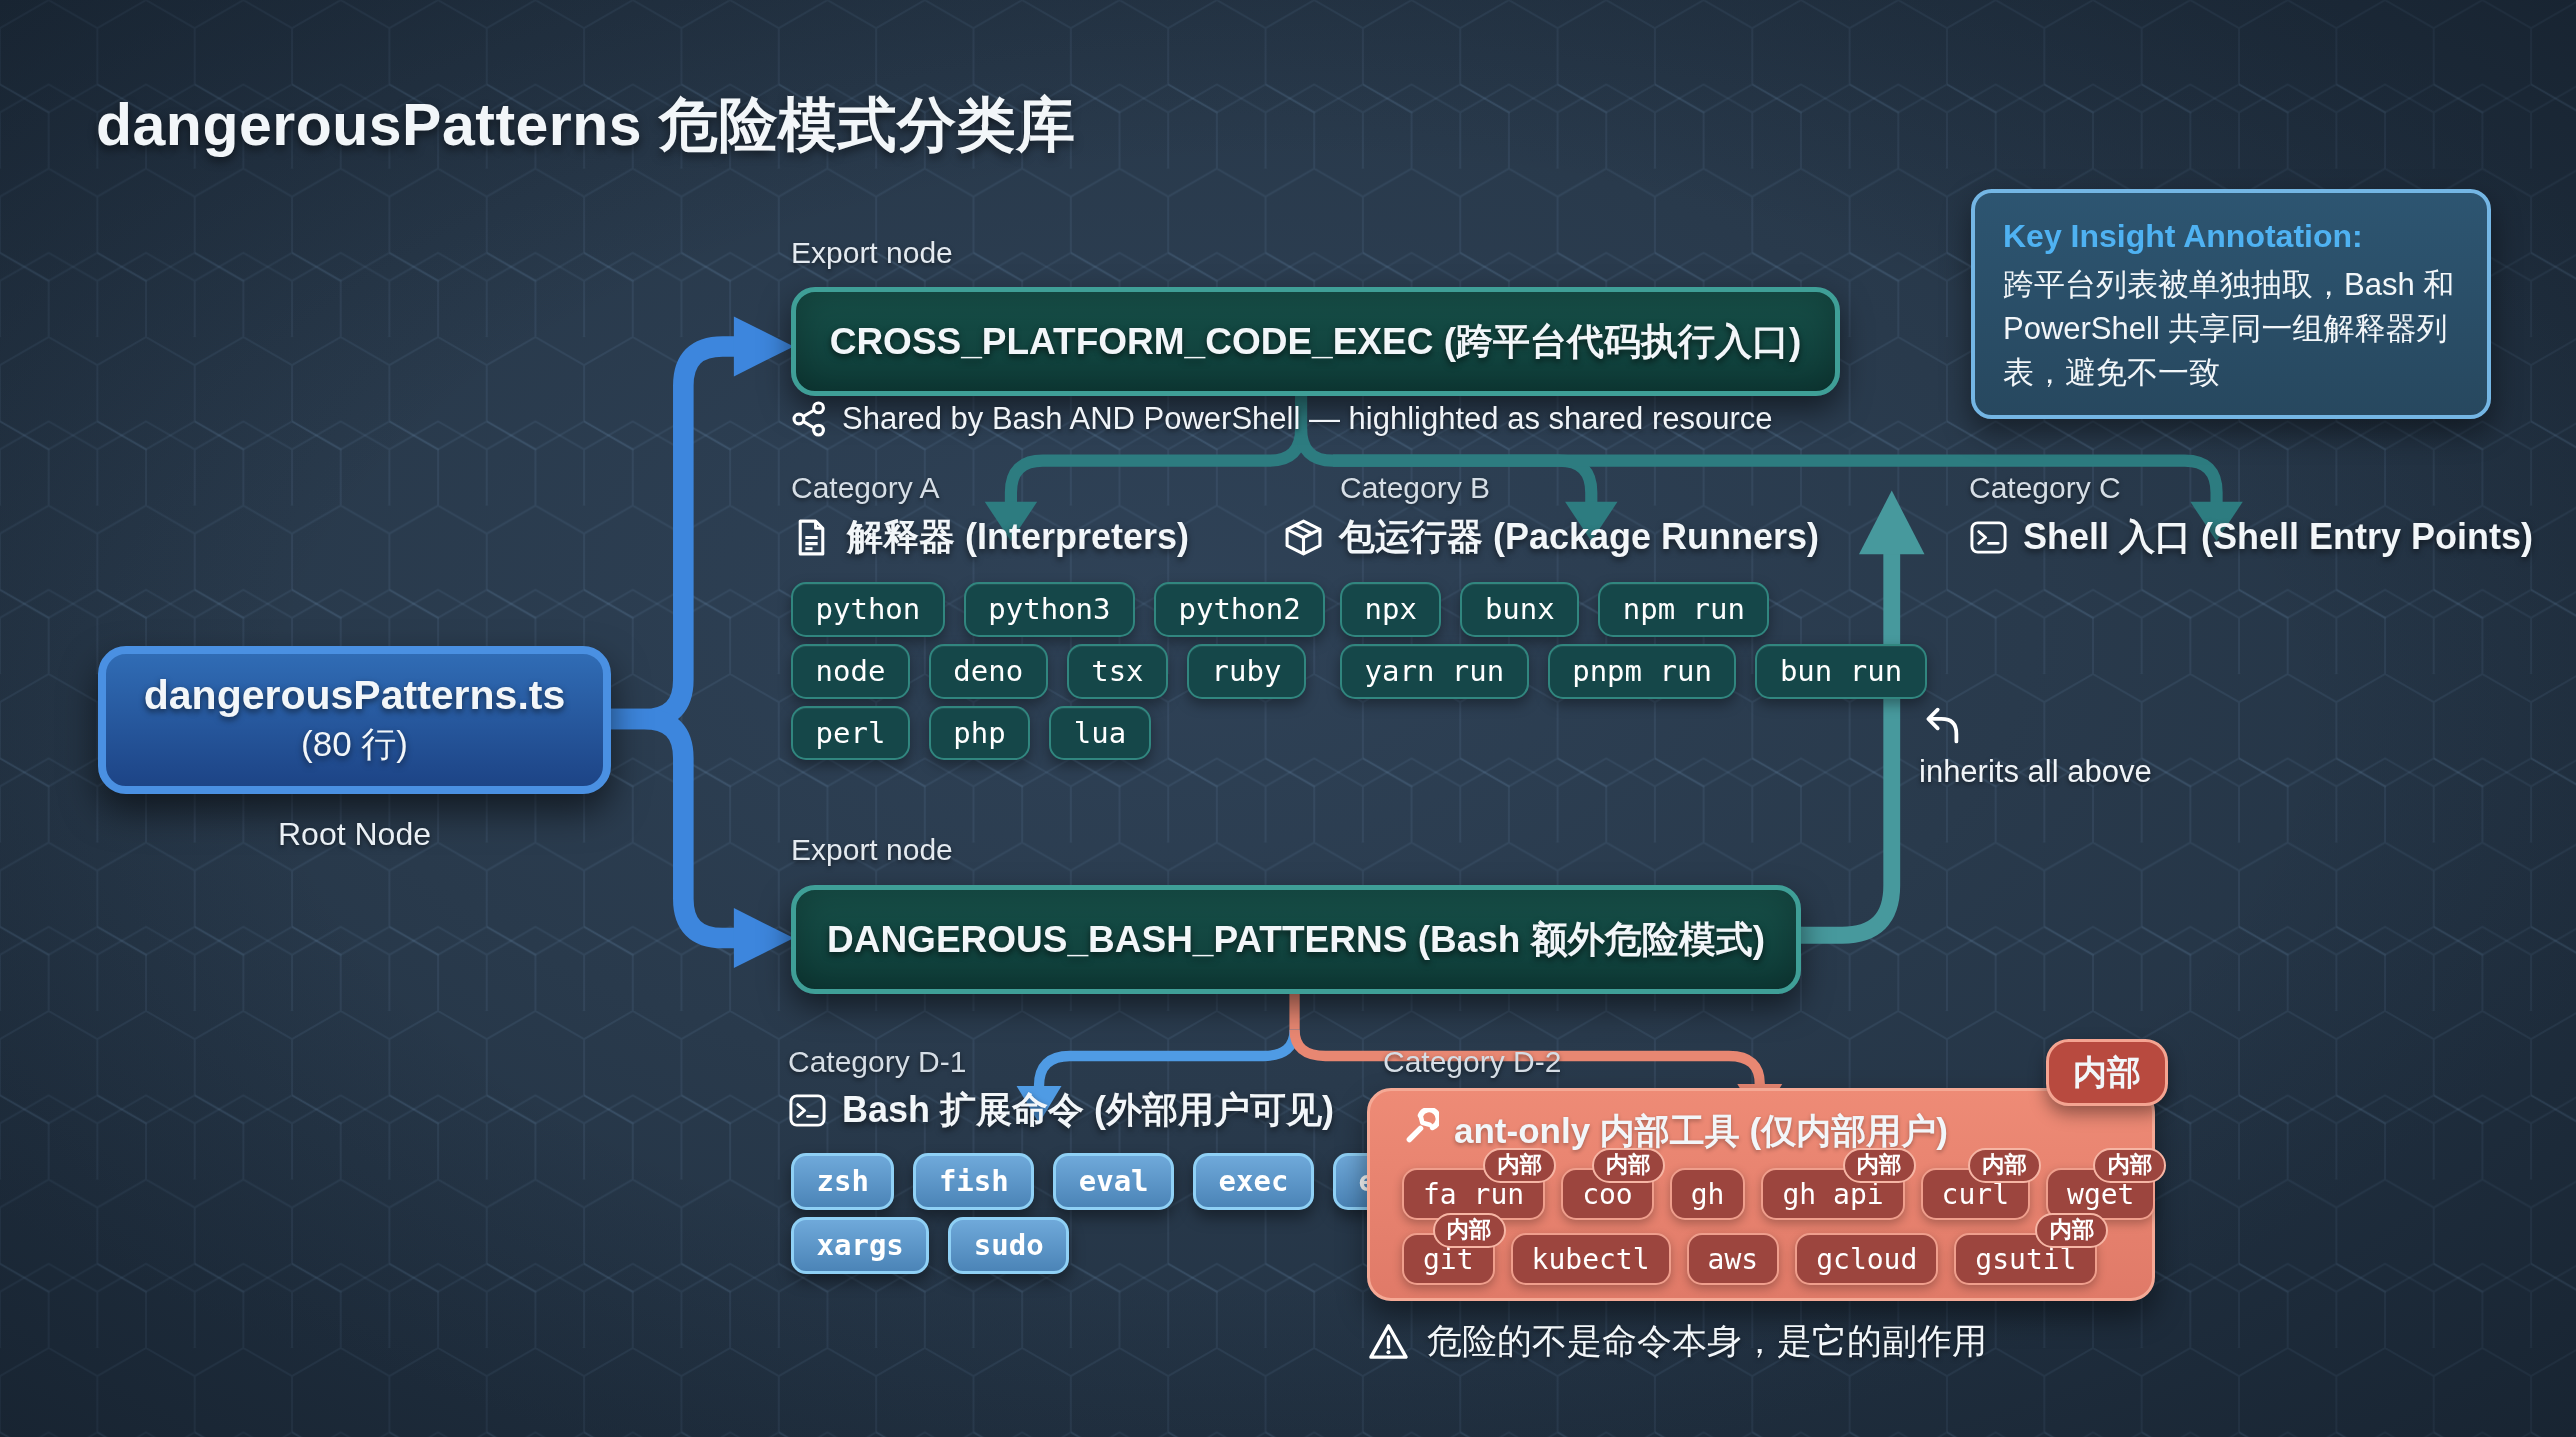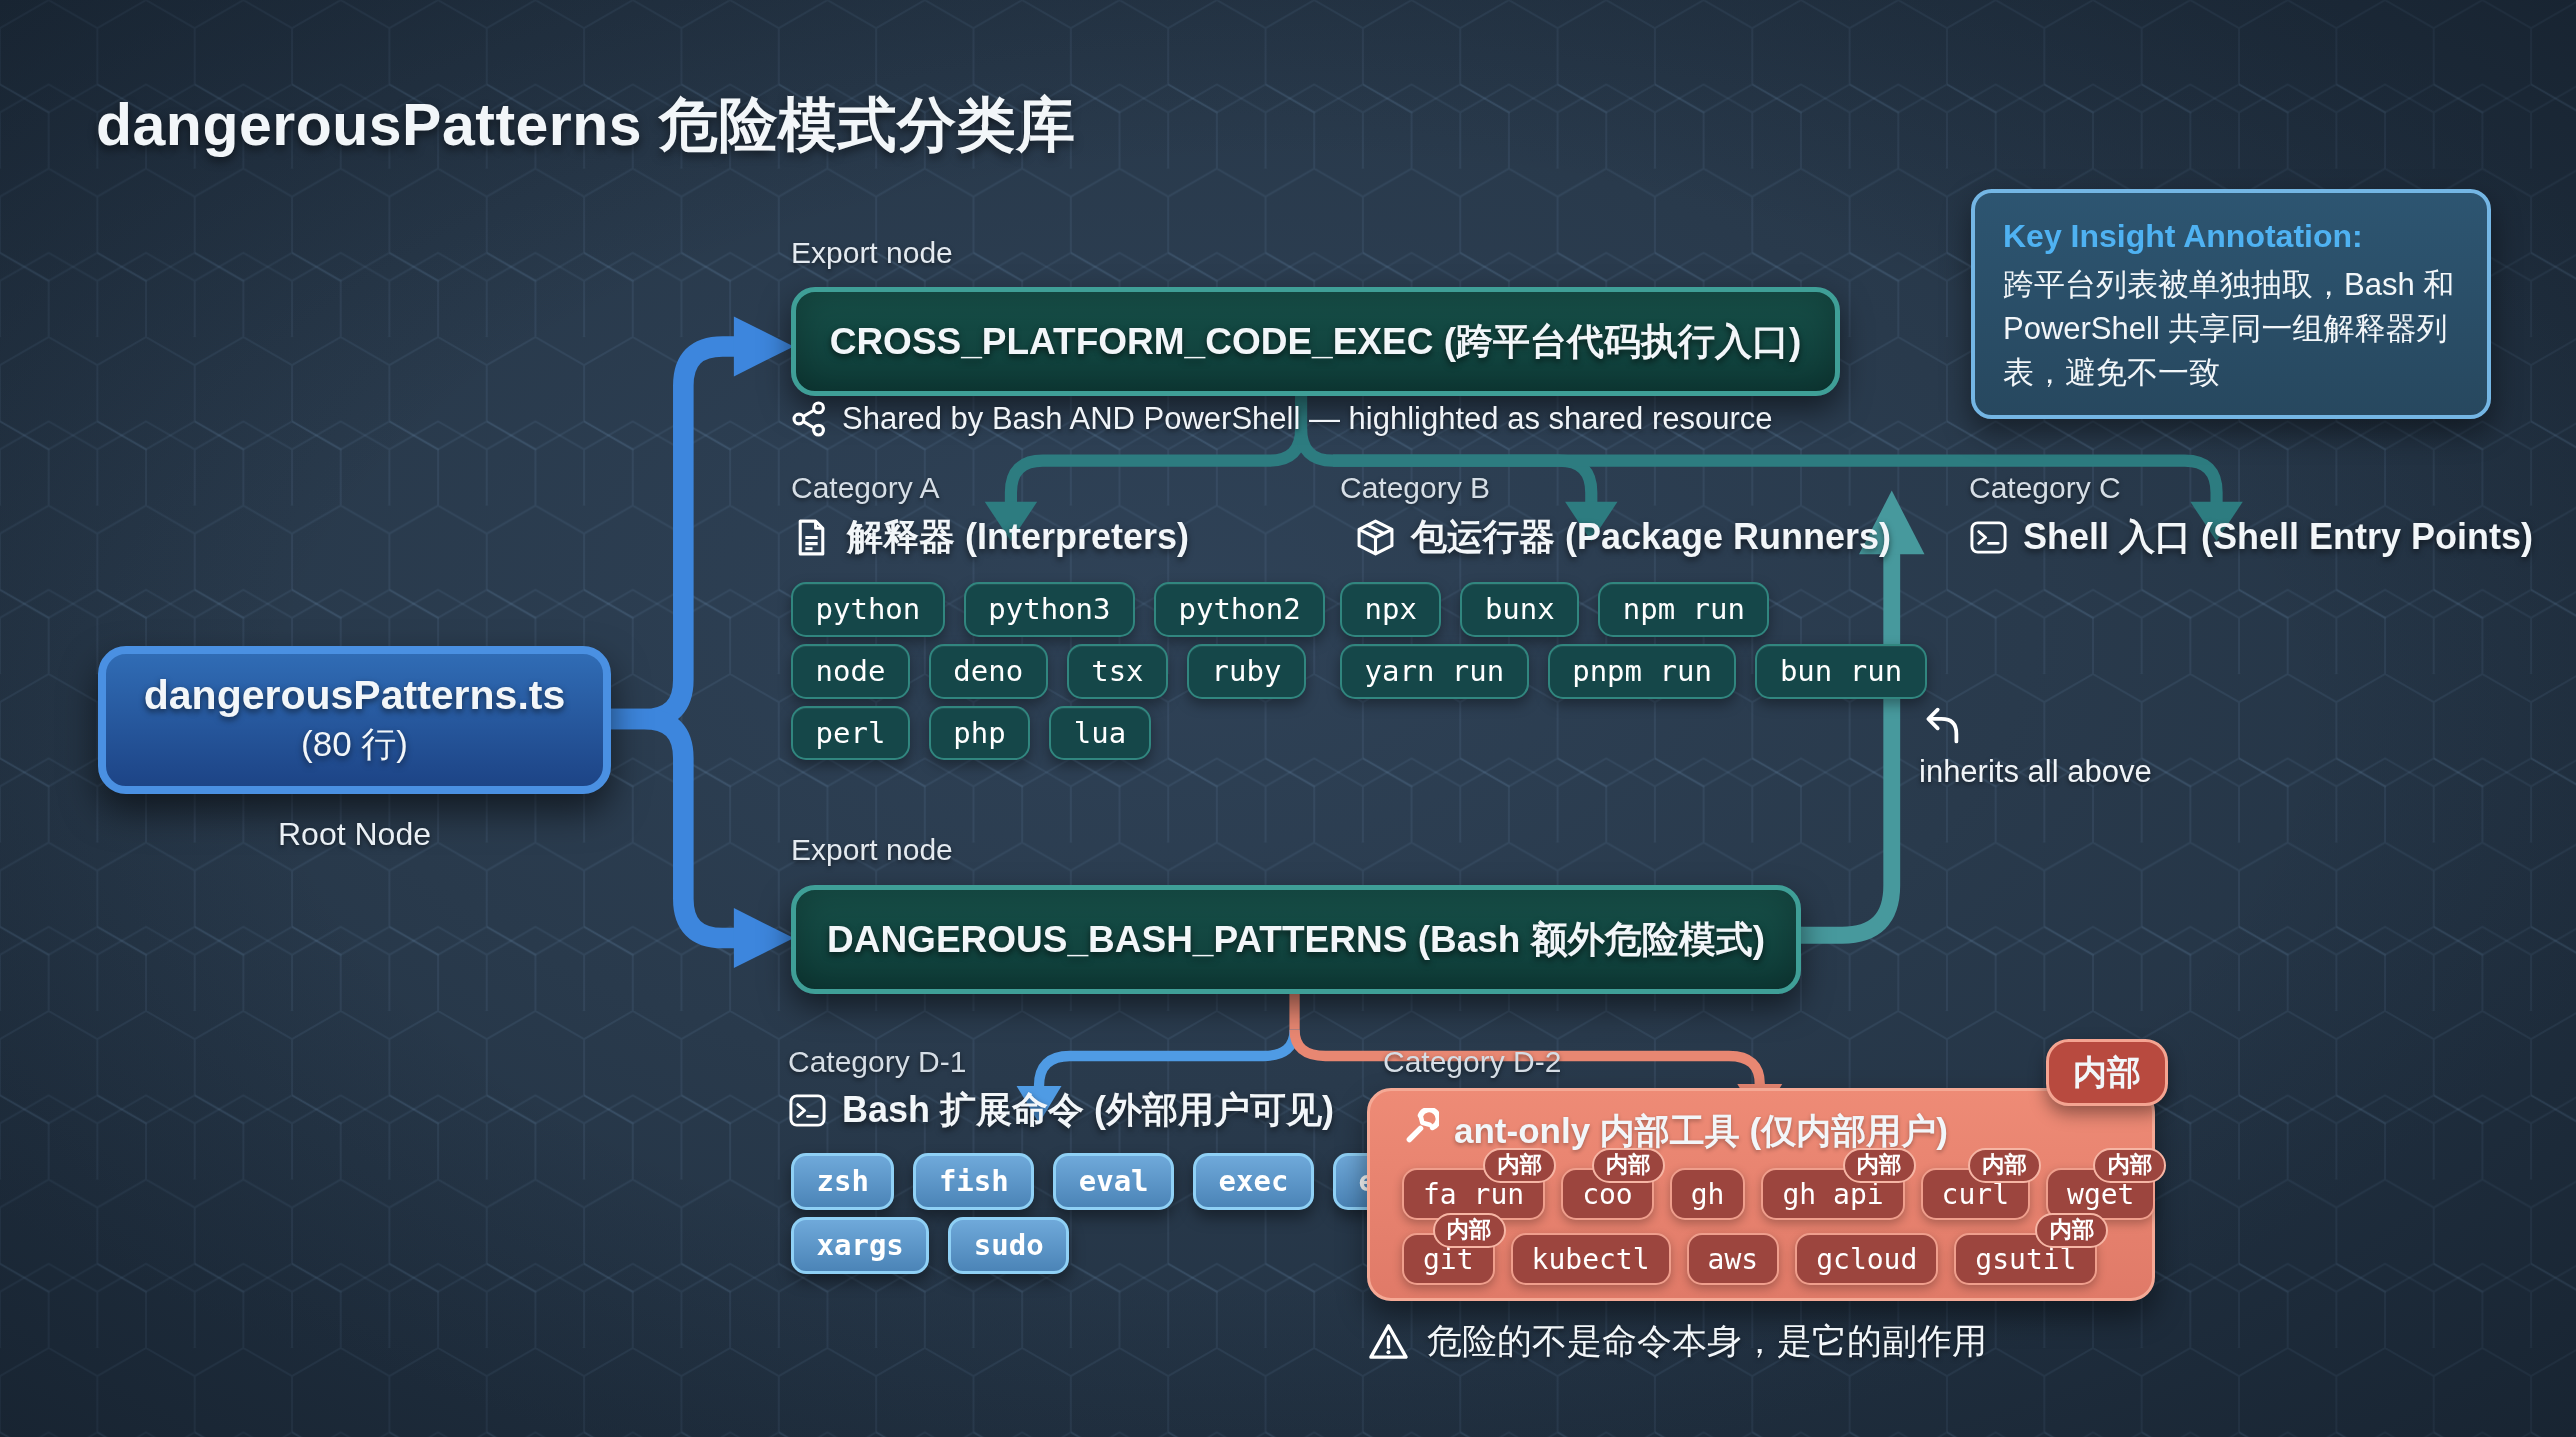--- a/index.html
+++ b/index.html
@@ -51,21 +51,21 @@
   .tag{font-family:"DejaVu Sans Mono",monospace;font-size:29px;color:#fff;padding:8.4px 22.5px;
     border-radius:15px;white-space:nowrap;}
   .tag.teal{background:#154749;border:2.8px solid #31867f;
     box-shadow:0 5.6px 13px rgba(0,0,0,.35), inset 0 0.9px 0 rgba(255,255,255,.06);}
   .tag.blue{background:linear-gradient(180deg,#6fa9da,#4b84b7);border:3.7px solid #8fd0f5;
     box-shadow:0 7.5px 15px rgba(0,0,0,.4);}
   .tag.brick{position:relative;background:#9c453e;border:2.8px solid #ef9e8c;padding:7.5px 19px;
     font-size:28px;box-shadow:0 3.7px 9.4px rgba(0,0,0,.25);}
 
   #cat-a-label{left:791px;} #cat-a-header{left:791px;} #cat-a-tags{left:791px;top:582px;}
-  #cat-b-label{left:1340px;} #cat-b-header{left:1355px;} #cat-b-tags{left:1340px;top:582px;}
+  #cat-b-label{left:1340px;} #cat-b-header{left:1283px;} #cat-b-tags{left:1340px;top:582px;}
   #cat-c-label{left:1969px;} #cat-c-header{left:1969px;} #cat-c-tags{left:1969px;top:582px;}
 
   #cat-d1-label{left:788px;top:1045px;} #cat-d1-header{left:788px;top:1086px;}
   #cat-d1-tags{left:791px;top:1153px;font-weight:bold;}
   #cat-d2-label{left:1383px;top:1045px;}
 
   .d2-box{position:absolute;left:1367px;top:1088px;width:788px;height:213px;box-sizing:border-box;
     background:linear-gradient(180deg,#ee8b76,#e07a68);border:3.7px solid #f5a995;border-radius:24px;
     box-shadow:0 15px 30px rgba(0,0,0,.45);padding:17px 32px;}
   .d2-header{display:flex;align-items:flex-start;gap:15px;font-size:35px;font-weight:bold;

